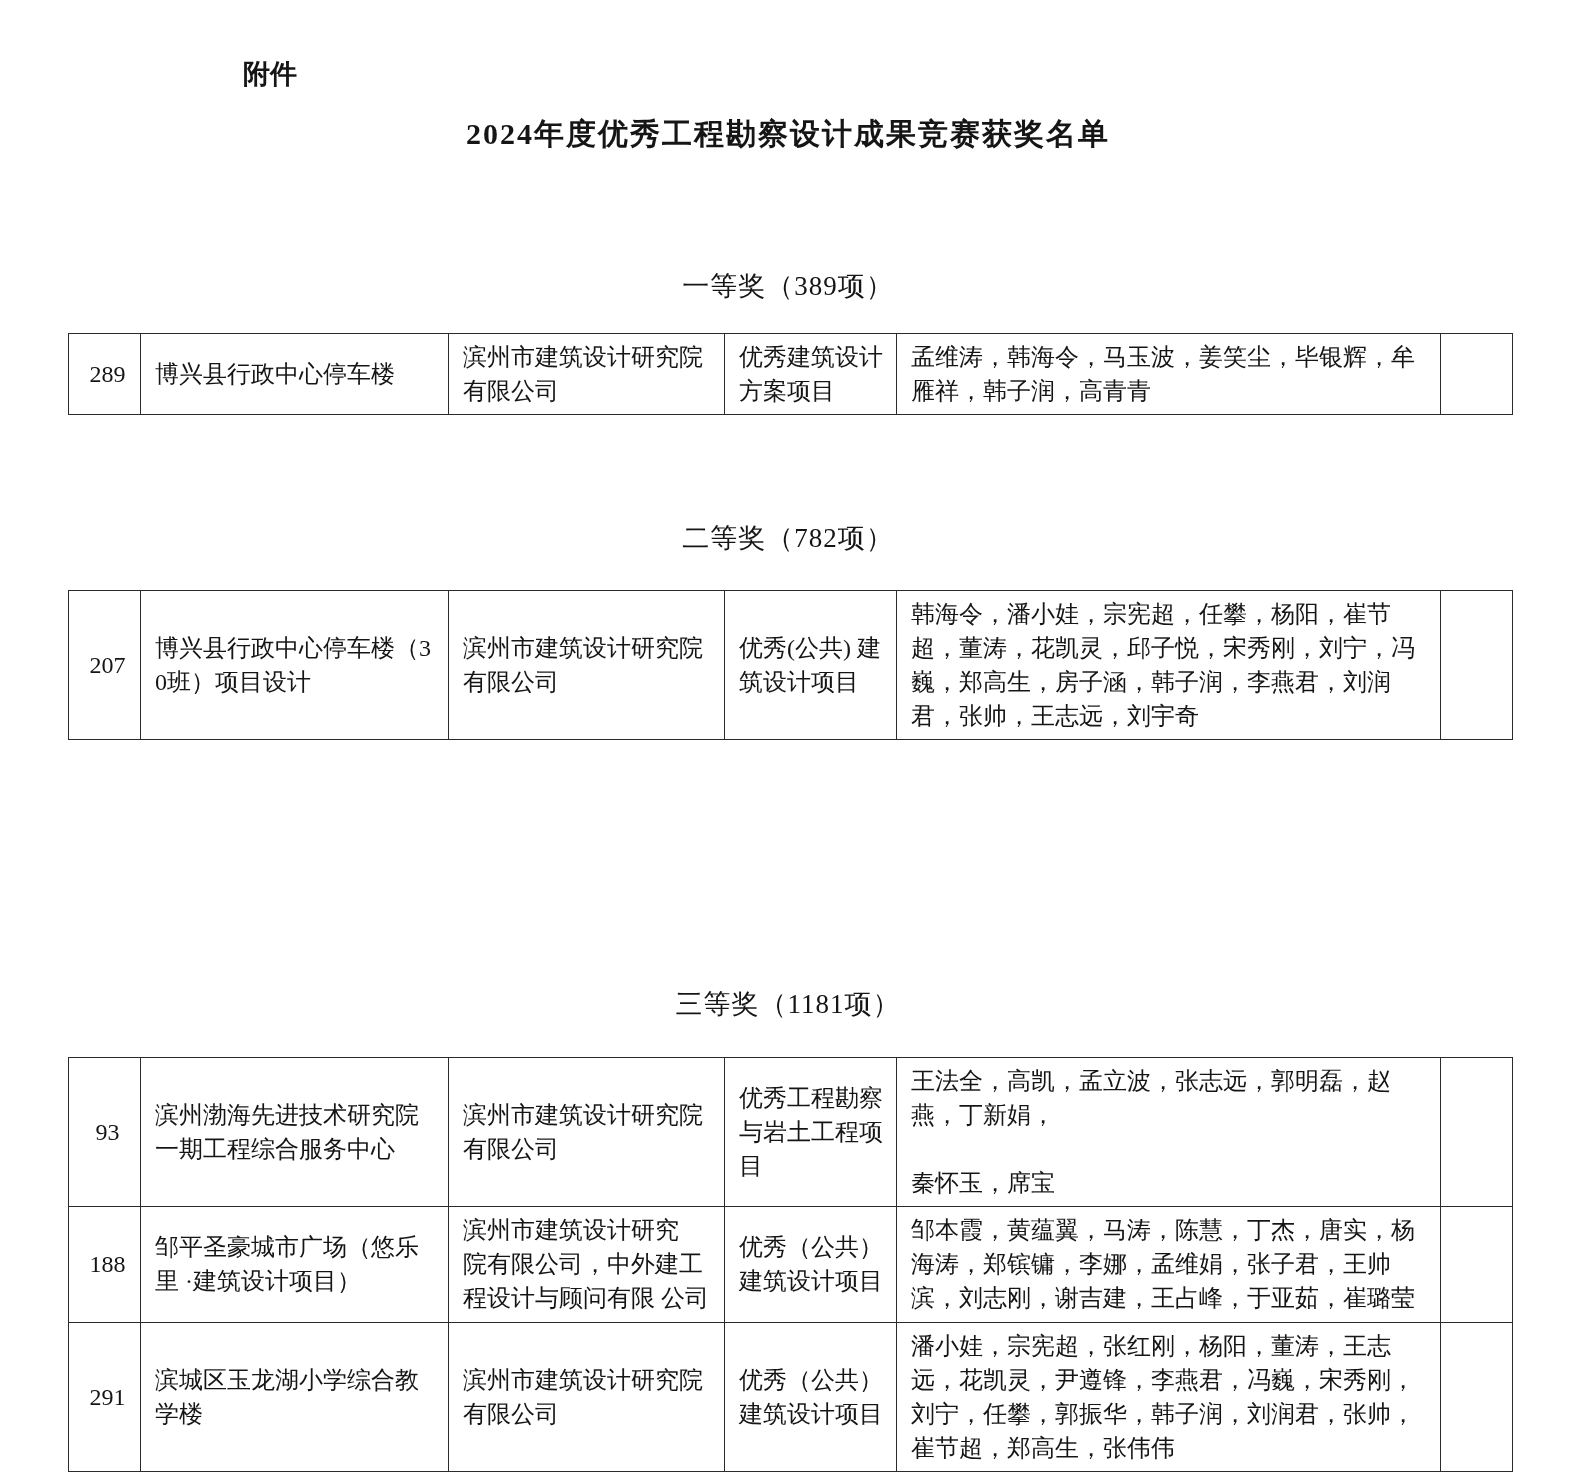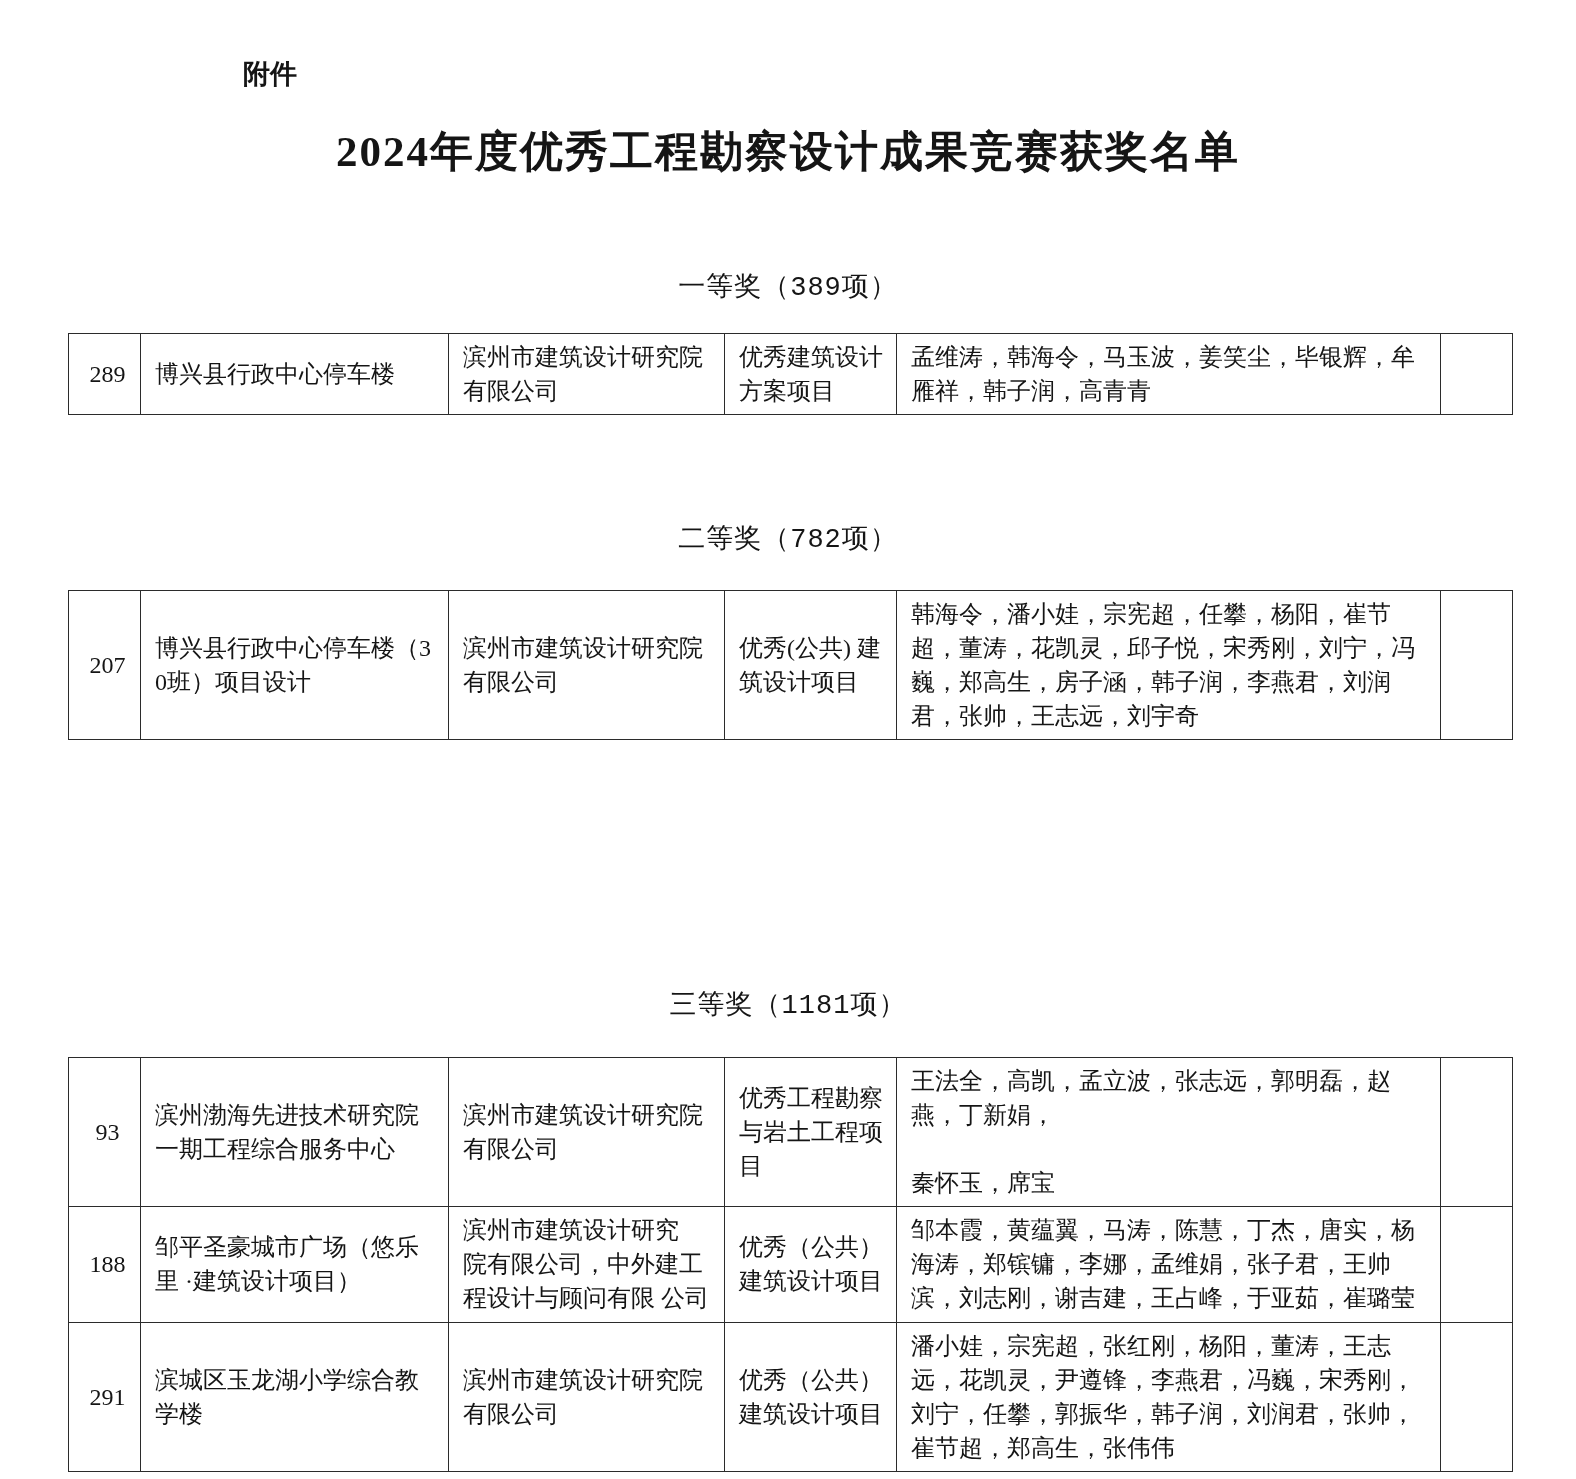--- a/index.html
+++ b/index.html
@@ -19,33 +19,32 @@
     font-weight:bold;
     font-family:"Liberation Sans","DejaVu Sans",sans-serif;
     margin-top:20px;
   }
   .doc-title{
     position:absolute;
     top:94px;
     left:0;
     width:100%;
     text-align:center;
-    font-size:43px;
+    font-size:30px;
     font-weight:700;
     letter-spacing:2px;
   }
   .section-heading{
     position:absolute;
     left:0;
     width:100%;
     text-align:center;
     font-size:27px;
     font-weight:400;
     letter-spacing:1px;
-    font-family:Liberation Mono, monospace;
   }
   #heading-1{top:268px;}
   #heading-2{top:520px;}
   #heading-3{top:986px;}
 
   table.award-table{
     position:absolute;
     left:68px;
     width:1444px;
     border-collapse:collapse;

